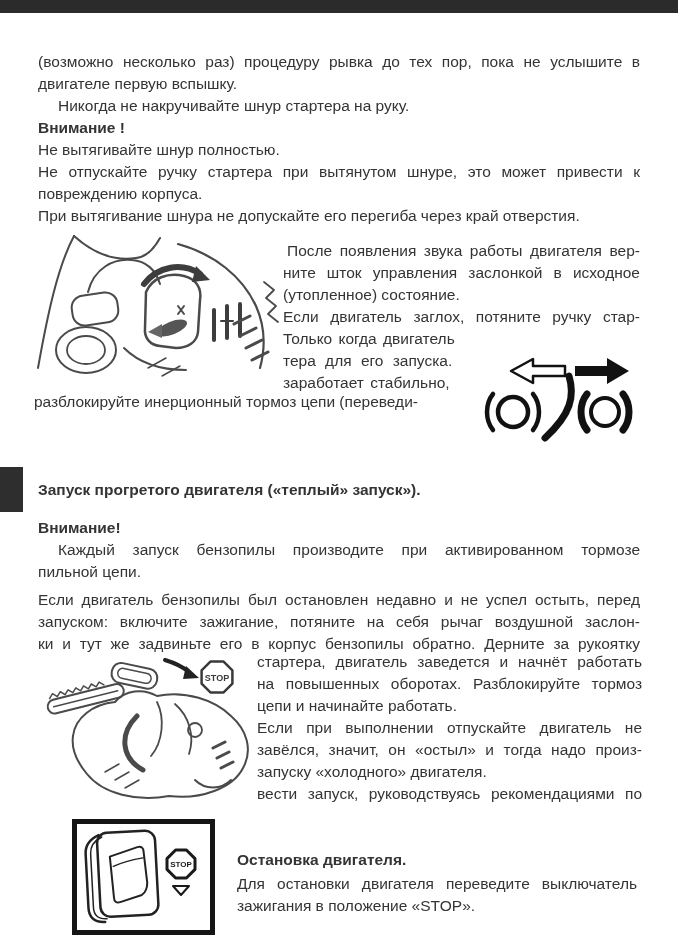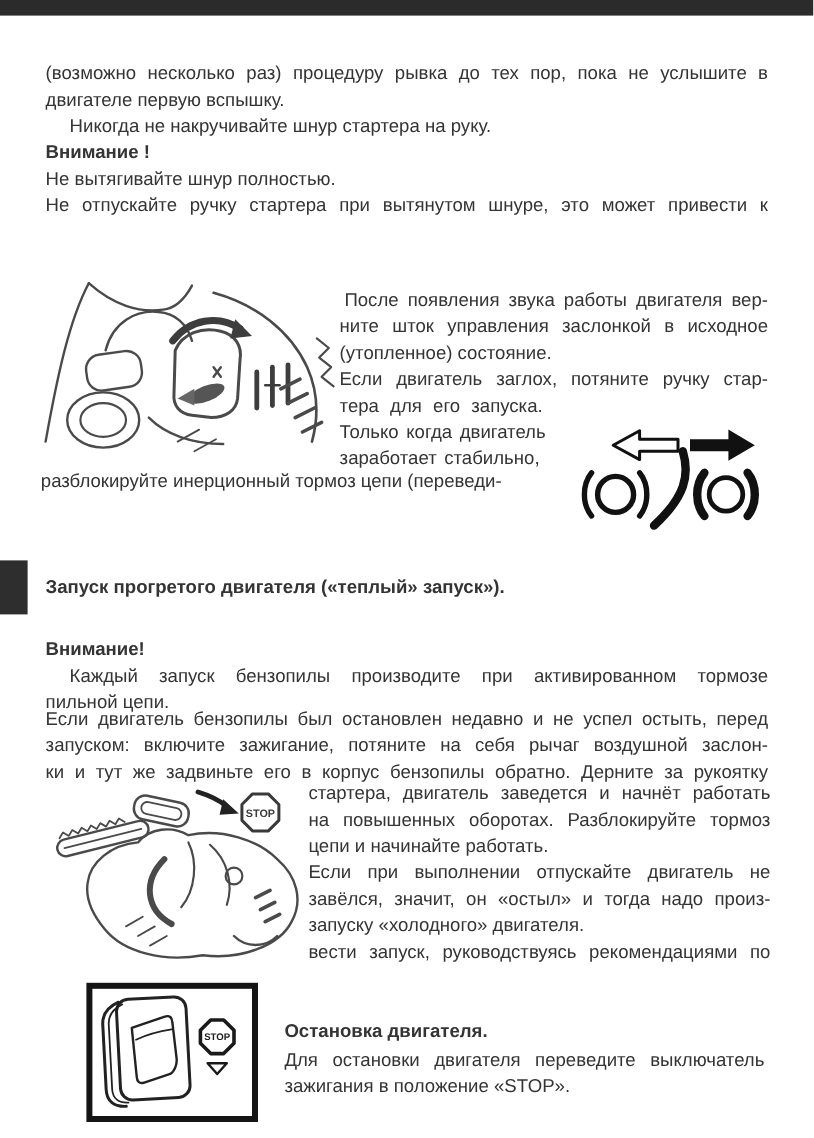--- a/index.html
+++ b/index.html
@@ -26,20 +26,22 @@
 
   <div class="abs bar" style="left:0;top:0;width:678px;height:13px;"></div>
 
   <div class="abs txt" style="left:38px;top:51px;width:602px;">
     <div class="ln j">(возможно несколько раз) процедуру рывка до тех пор, пока не услышите в</div>
     <div class="ln">двигателе первую вспышку.</div>
     <div class="ln ind">Никогда не накручивайте шнур стартера на руку.</div>
     <div class="ln b">Внимание !</div>
     <div class="ln">Не вытягивайте шнур полностью.</div>
     <div class="ln j">Не отпускайте ручку стартера при вытянутом шнуре, это может привести к</div>
+    <div class="ln">повреждению корпуса.</div>
+    <div class="ln">При вытягивание шнура не допускайте его перегиба через край отверстия.</div>
   </div>
 
   <svg class="abs" style="left:28px;top:228px;" width="258" height="160" viewBox="0 0 258 160" fill="none" stroke="#4a4a4a" stroke-width="2" stroke-linecap="round" stroke-linejoin="round">
     <path d="M10,140 C20,84 30,38 46,8"></path>
     <path d="M46,8 C66,26 88,33 108,30 C118,29 126,21 132,10"></path>
     <path d="M60,64 C66,40 86,30 104,32 C118,33 128,42 132,56"></path>
     <rect x="44" y="66" width="46" height="30" rx="12" transform="rotate(-8 67 81)"></rect>
     <ellipse cx="58" cy="122" rx="30" ry="23"></ellipse>
     <ellipse cx="58" cy="122" rx="19" ry="14" stroke-width="1.8"></ellipse>
     <path d="M118,64 C124,50 140,44 156,48 C168,51 174,60 172,72 L170,104 C169,114 160,120 148,120 L132,118 C122,117 116,110 117,100 Z" stroke-width="2.5"></path>
@@ -57,22 +59,22 @@
     <path d="M206,96 l16,-8 M212,108 l16,-8 M218,120 l16,-8 M224,132 l16,-8" stroke-width="3"></path>
     <path d="M96,120 C110,134 132,142 158,142"></path>
     <path d="M120,140 l18,-10 M134,148 l18,-10" stroke-width="1.5"></path>
   </svg>
 
   <div class="abs txt" style="left:283px;top:240px;width:357px;">
     <div class="ln j indsm">После появления звука работы двигателя вер-</div>
     <div class="ln j">ните шток управления заслонкой в исходное</div>
     <div class="ln">(утопленное) состояние.</div>
     <div class="ln j">Если двигатель заглох, потяните ручку стар-</div>
+    <div class="ln ws1">Только когда двигатель</div>
     <div class="ln ws2">тера для его запуска.</div>
-    <div class="ln ws1">Только когда двигатель</div>
     <div class="ln ws1">заработает стабильно,</div>
   </div>
 
   <svg class="abs" style="left:483px;top:352px;" width="162" height="92" viewBox="0 0 162 92" fill="none" stroke="#111111" stroke-linecap="round" stroke-linejoin="round">
     <polygon points="28,19 50,7 50,14 82,14 82,24 50,24 50,31" fill="#ffffff" stroke-width="2.5"></polygon>
     <polygon points="92,14 124,14 124,6 146,19 124,32 124,24 92,24" fill="#111111" stroke="none"></polygon>
     <path d="M86,24 C92,44 88,62 62,86" stroke-width="7"></path>
     <circle cx="30" cy="60" r="15" stroke-width="4.5"></circle>
     <path d="M10,42 C2,52 2,68 10,78" stroke-width="4.5"></path>
     <path d="M50,42 C58,52 58,68 50,78" stroke-width="4.5"></path>
@@ -82,21 +84,21 @@
   </svg>
 
   <div class="abs txt" style="left:34px;top:391px;width:430px;">
     <div class="ln">разблокируйте инерционный тормоз цепи (переведи-</div>
   </div>
 
   <div class="abs tab" style="left:0;top:467px;width:23px;height:45px;"></div>
 
   <div class="abs txt b" style="left:38px;top:479px;width:602px;">Запуск прогретого двигателя («теплый» запуск»).</div>
 
-  <div class="abs txt" style="left:38px;top:517px;width:602px;margin-top:14px;">
+  <div class="abs txt" style="left:38px;top:517px;width:602px;">
     <div class="ln b">Внимание!</div>
     <div class="ln ind j">Каждый запуск бензопилы производите при активированном тормозе</div>
     <div class="ln">пильной цепи.</div>
   </div>
 
   <div class="abs txt" style="left:38px;top:589px;width:602px;">
     <div class="ln j">Если двигатель бензопилы был остановлен недавно и не успел остыть, перед</div>
     <div class="ln j">запуском: включите зажигание, потяните на себя рычаг воздушной заслон-</div>
     <div class="ln j">ки и тут же задвиньте его в корпус бензопилы обратно. Дерните за рукоятку</div>
   </div>

